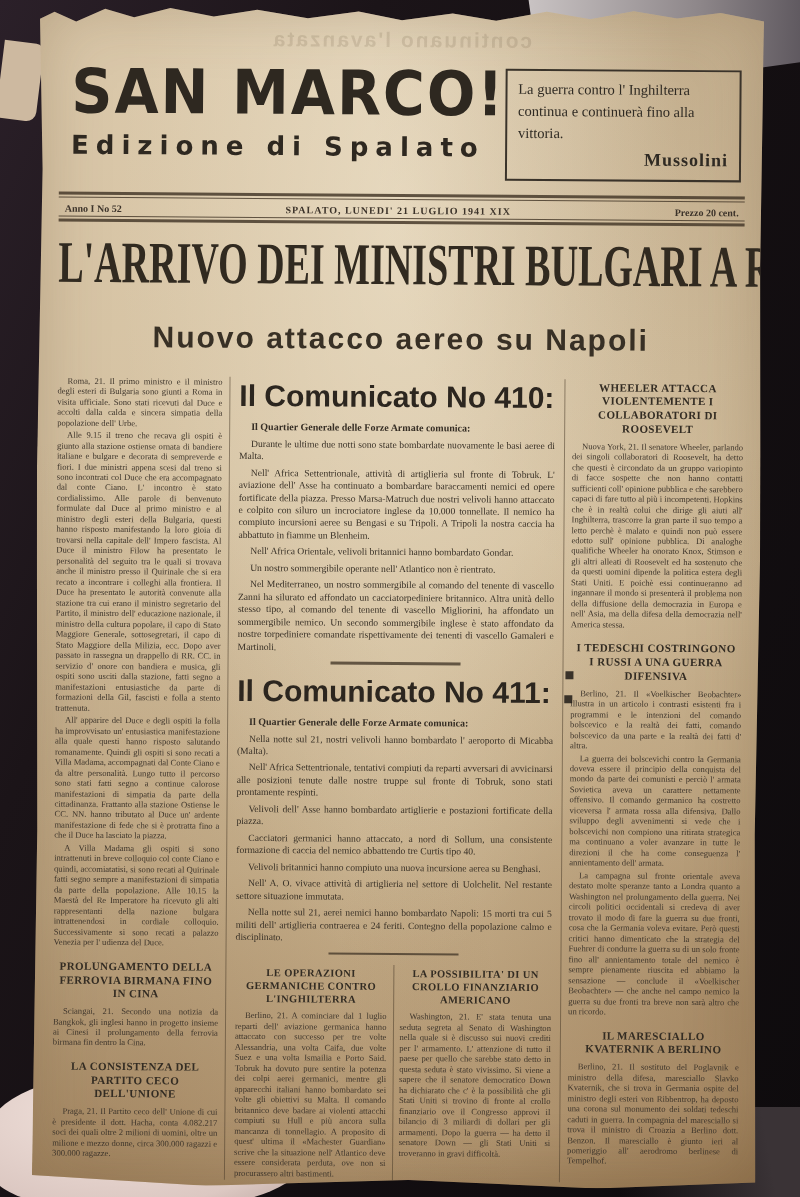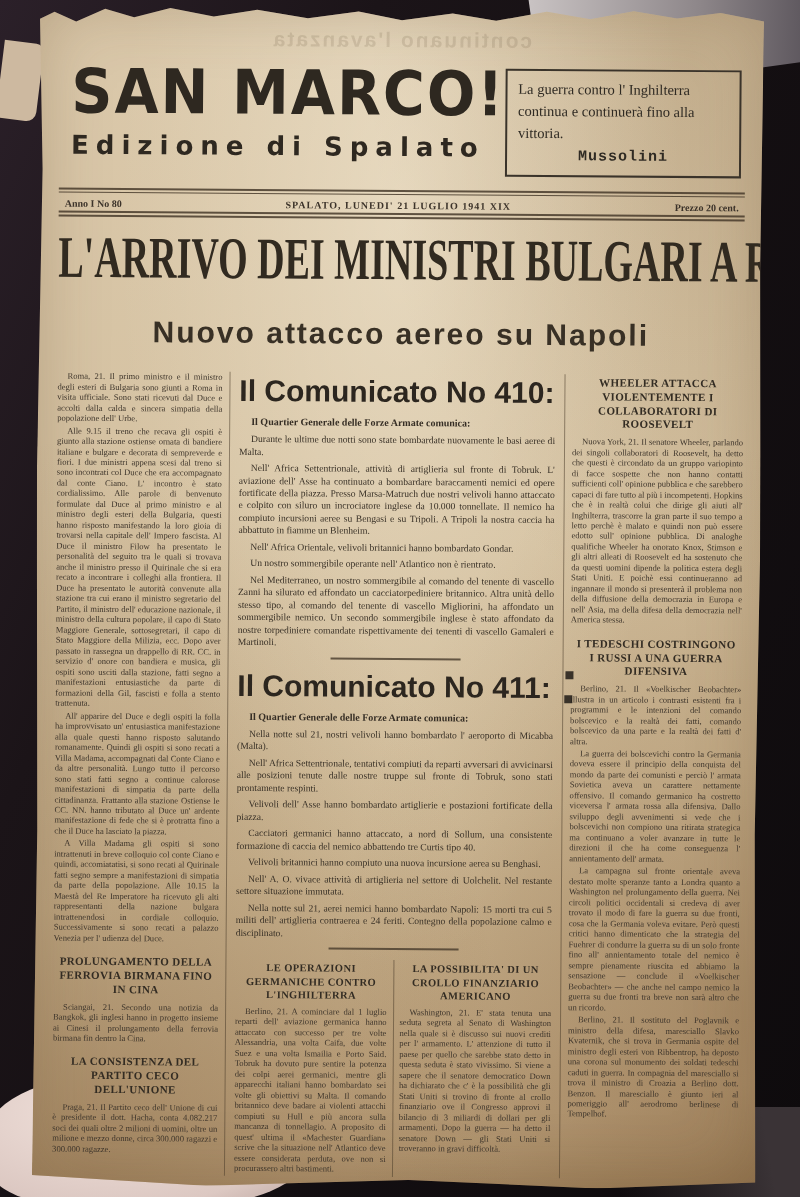--- a/index.html
+++ b/index.html
@@ -56,22 +56,22 @@
     letter-spacing:2px;color:#2e2820;transform:scaleY(1.08);transform-origin:left top;white-space:nowrap;
   }
   .mast-edition{
     font-family:"DejaVu Sans",sans-serif;font-weight:bold;font-size:26px;
     letter-spacing:7px;color:#2e2820;margin-top:14px;white-space:nowrap;
   }
   .quote-box{
     width:254px;border:2.5px solid #3a332a;padding:8px 11px 6px;margin-top:4px;margin-right:4px;
     font-size:14.5px;line-height:1.5;color:#2f2a23;
   }
-  .quote-sig{font-family:Liberation Mono, monospace;font-weight:bold;font-size:15px;
-    text-align:center;letter-spacing:1px;margin-top:2px;}
+  .quote-sig{font-family:Liberation Serif, serif;font-weight:bold;font-size:18px;
+    text-align:right;letter-spacing:1px;margin-top:2px;}
   
   .dateline{margin-top:14px;}
   .rule{height:2.5px;background:#46392a;margin-bottom:2px;opacity:.85;}
   .rule.thin{height:1.2px;}
   .dateline-row{
     display:flex;justify-content:space-between;align-items:center;
     font-weight:bold;font-size:10px;color:#3c332a;padding:3px 6px 2px;
   }
   .dateline-row .center{letter-spacing:1px;}
   
@@ -131,21 +131,21 @@
     <div class="quote-box">
       <span>La guerra contro l' Inghilterra continua e continuerà fino alla vittoria.</span>
       <div class="quote-sig">Mussolini</div>
     </div>
   </header>
 
   <div class="dateline">
     <div class="rule"></div>
     <div class="rule thin"></div>
     <div class="dateline-row">
-      <span>Anno I No 80</span>
+      <span>Anno I No 52</span>
       <span class="center">SPALATO, LUNEDI' 21 LUGLIO 1941 XIX</span>
       <span>Prezzo 20 cent.</span>
     </div>
     <div class="rule thin"></div>
     <div class="rule"></div>
   </div>
 
   <div class="headline-wrap">
     <div class="headline">L'ARRIVO DEI MINISTRI BULGARI A ROMA</div>
     <div class="subheadline">Nuovo attacco aereo su Napoli</div>
@@ -228,20 +228,21 @@
       </article>
       <article>
         <h3 class="side-head">I TEDESCHI COSTRINGONO I RUSSI A UNA GUERRA DIFENSIVA</h3>
         <div class="body-text">
             <p class="para">Berlino, 21. Il «Voelkischer Beobachter» illustra in un articolo i contrasti esistenti fra i programmi e le intenzioni del comando bolscevico e la realtà dei fatti, comando bolscevico da una parte e la realtà dei fatti d' altra.</p>
             <p class="para">La guerra dei bolscevichi contro la Germania doveva essere il principio della conquista del mondo da parte dei comunisti e perciò l' armata Sovietica aveva un carattere nettamente offensivo. Il comando germanico ha costretto viceversa l' armata rossa alla difensiva. Dallo sviluppo degli avvenimenti si vede che i bolscevichi non compiono una ritirata strategica ma continuano a voler avanzare in tutte le direzioni il che ha come conseguenza l' annientamento dell' armata.</p>
             <p class="para">La campagna sul fronte orientale aveva destato molte speranze tanto a Londra quanto a Washington nel prolungamento della guerra. Nei circoli politici occidentali si credeva di aver trovato il modo di fare la guerra su due fronti, cosa che la Germania voleva evitare. Però questi critici hanno dimenticato che la strategia del Fuehrer di condurre la guerra su di un solo fronte fino all' annientamento totale del nemico è sempre pienamente riuscita ed abbiamo la sensazione — conclude il «Voelkischer Beobachter» — che anche nel campo nemico la guerra su due fronti tra breve non sarà altro che un ricordo.</p>
           </div>
       </article>
       <article>
+        <h3 class="side-head">IL MARESCIALLO KVATERNIK A BERLINO</h3>
         <div class="body-text">
             <p class="para">Berlino, 21. Il sostituto del Poglavnik e ministro della difesa, maresciallo Slavko Kvaternik, che si trova in Germania ospite del ministro degli esteri von Ribbentrop, ha deposto una corona sul monumento dei soldati tedeschi caduti in guerra. In compagnia del maresciallo si trova il ministro di Croazia a Berlino dott. Benzon. Il maresciallo è giunto ieri al pomeriggio all' aerodromo berlinese di Tempelhof.</p>
           </div>
       </article>
     </section>
 
   </div>
 </div>
 
 </body></html>

